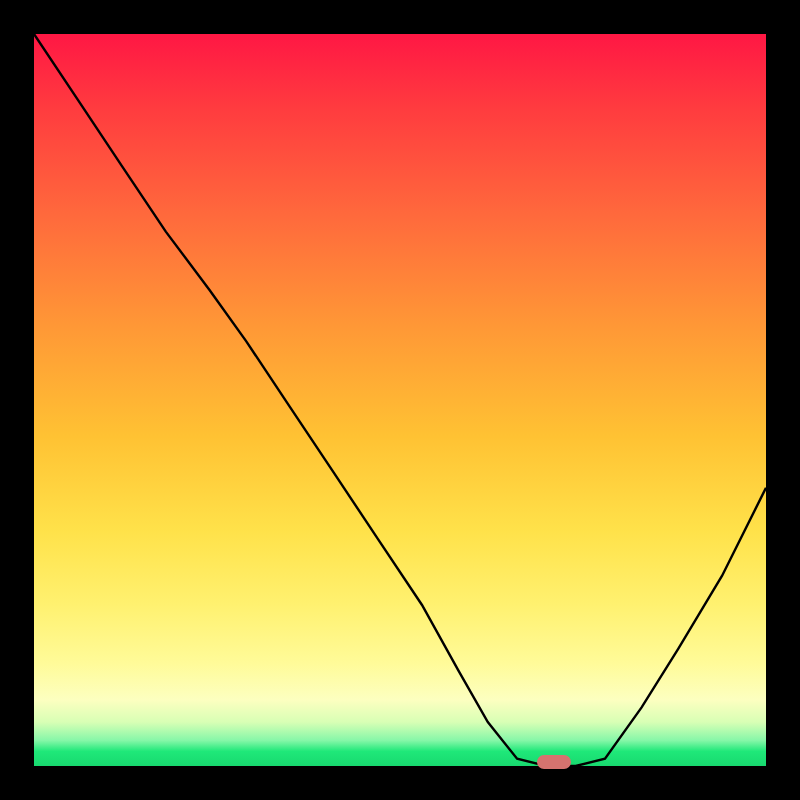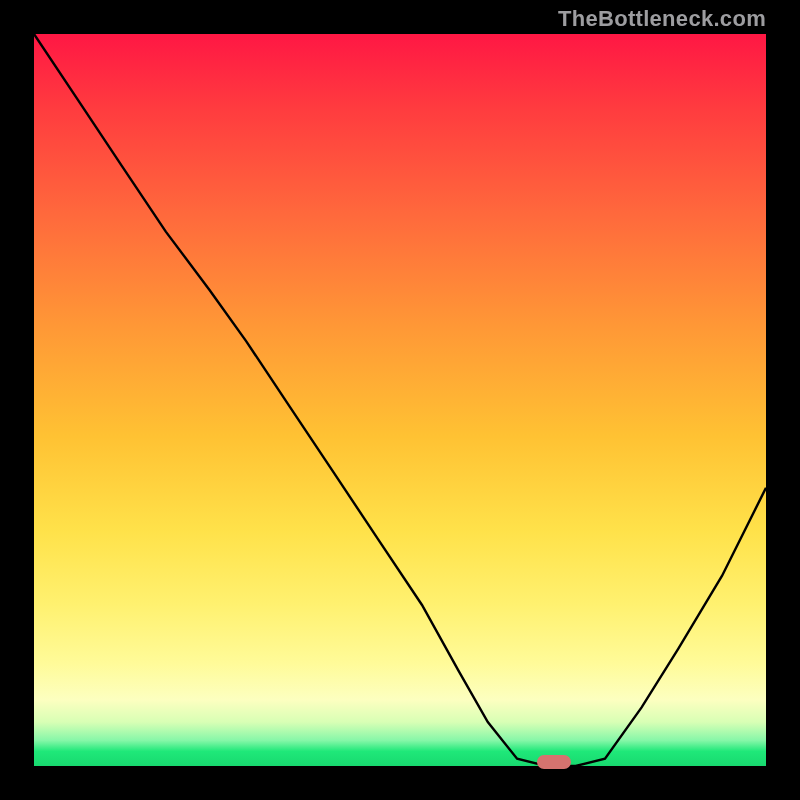--- a/index.html
+++ b/index.html
@@ -62,21 +62,20 @@
     height: 14px;
     border-radius: 8px;
     background: #d6736f;
     transform: translate(-50%, -50%);
   }
 </style>
 </head>
 <body>
 <div class="frame">
 
-  <div class="watermark">TheBottleneck.com</div>
 
   <div class="plot-area">
     <svg class="curve" viewBox="0 0 732 732" preserveAspectRatio="none">
       <path id="curve-path" d="M0.0 0.0 L43.9 65.9 L87.8 131.8 L131.8 197.6 L175.7 256.2 L212.3 307.4 L256.2 373.3 L300.1 439.2 L344.0 505.1 L388.0 571.0 L424.6 636.8 L453.8 688.1 L483.1 724.7 L512.4 732.0 L541.7 732.0 L571.0 724.7 L607.6 673.4 L644.2 614.9 L688.1 541.7 L732.0 453.8" fill="none" stroke="#000" stroke-width="2.4"></path>
     </svg>
     <div id="optimal-marker" class="marker" style="left: 519.72px; top: 728.34px;"></div>
   </div>
 </div>
 
 </body></html>

